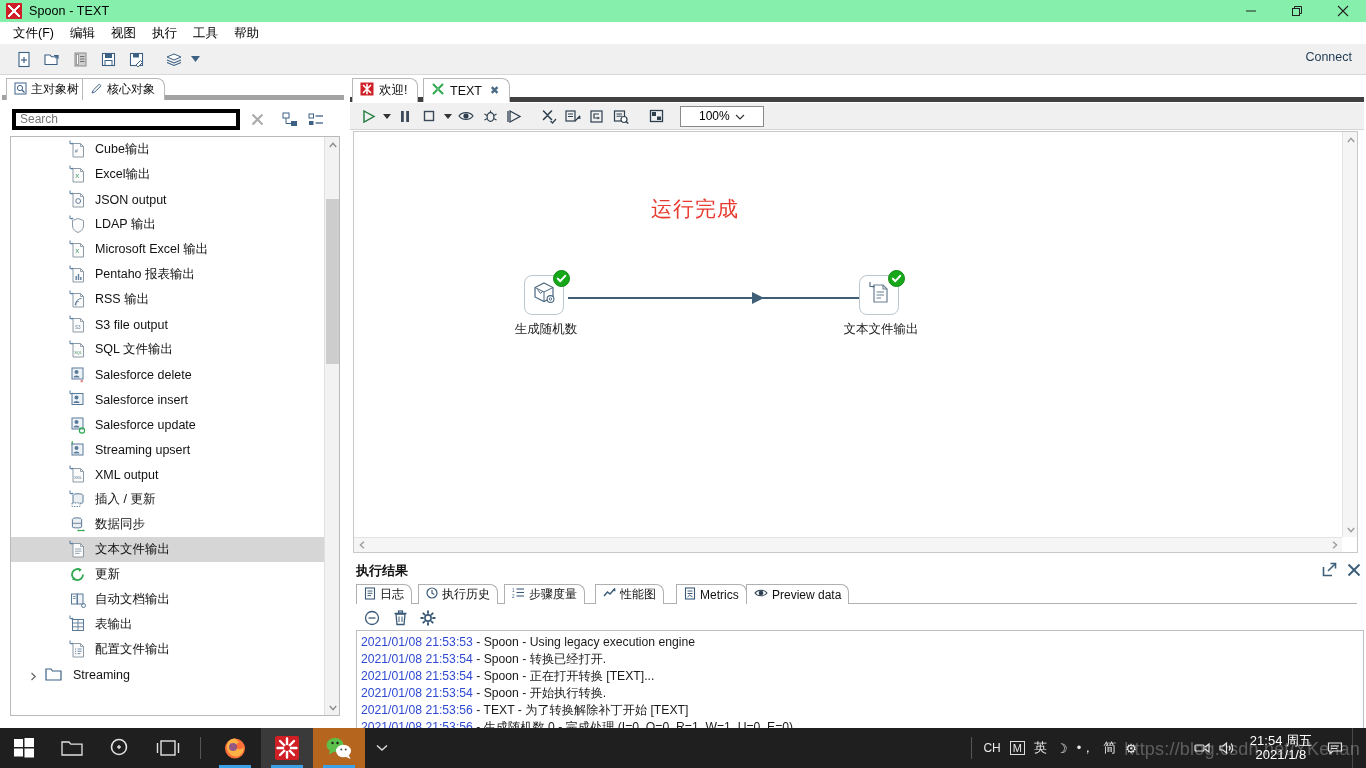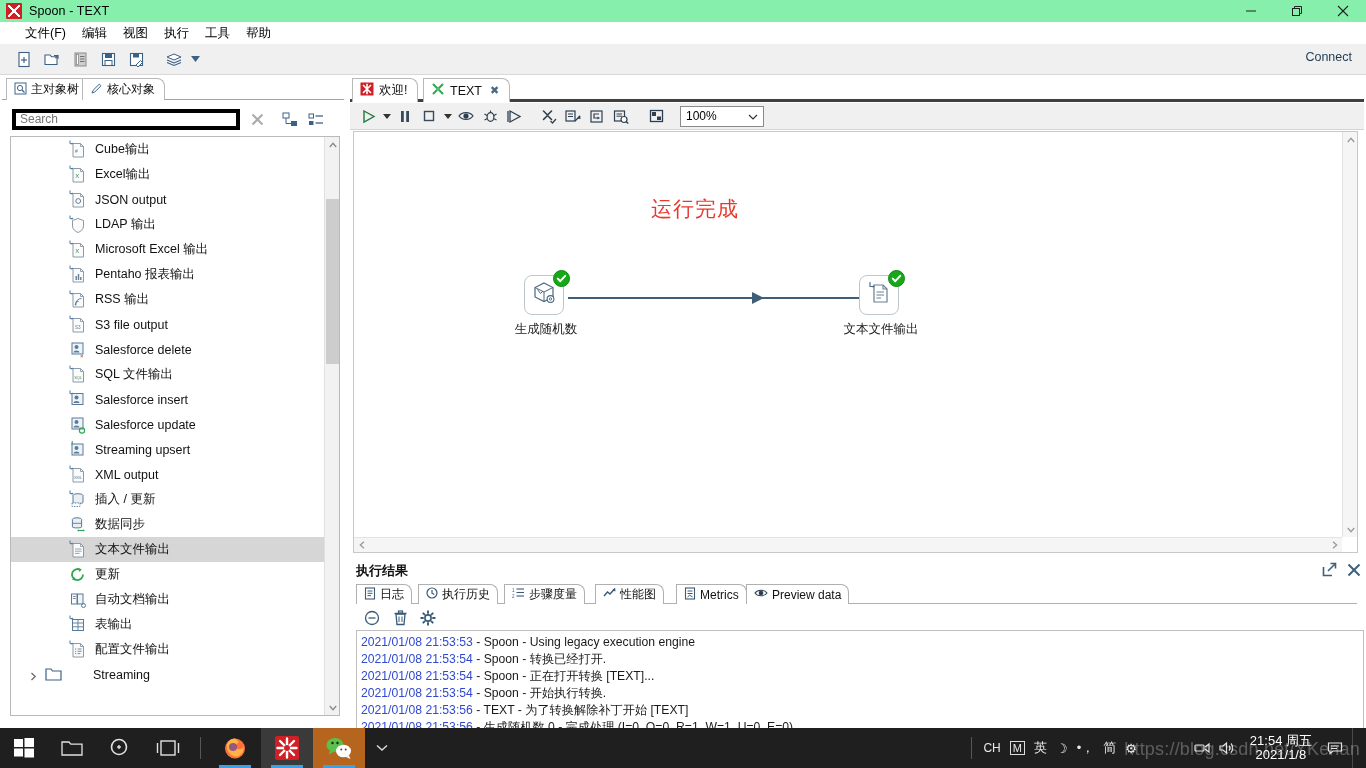--- a/index.html
+++ b/index.html
@@ -45,21 +45,21 @@
   .win-btn {
     width: 46px; height: 22px; display: flex; align-items: center; justify-content: center;
     font-size: 12px; color: #222;
   }
   .win-btn svg { display: block; }
 
   
   .menubar {
     position: absolute; top: 22px; left: 0; width: 1366px; height: 22px;
     background: #ffffff;
-    display: flex; align-items: flex-end; padding-left: 17px;
+    display: flex; align-items: flex-end; padding-left: 5px;
   }
   .menu-item {
     font-size: 12.5px; color: #000; padding: 2px 8px; white-space: nowrap;
   }
 
   
   .maintoolbar {
     position: absolute; top: 44px; left: 0; width: 1366px; height: 31px;
     background: #f0f0f0;
     border-bottom: 1px solid #d8d8d8;
@@ -77,21 +77,21 @@
     font-size: 12.5px; color: #1f3b54;
   }
 
   
   .leftpanel {
     position: absolute; left: 2px; top: 78px; width: 342px; height: 653px;
     background: #ffffff;
   }
   .tabstrip {
     position: relative; height: 22px; width: 342px;
-    border-bottom: 1px solid #a3a3a3;
+    border-bottom: 5px solid #a3a3a3;
   }
   .ltab {
     position: absolute; top: 0; height: 22px;
     display: flex; align-items: center; gap: 4px;
     padding: 0 9px 0 7px;
     font-size: 12px; color: #111;
     border: 1px solid #b8b8b8; border-bottom: none;
     background: #ffffff;
     white-space: nowrap;
   }
@@ -133,21 +133,21 @@
     font-size: 12.5px; color: #111; white-space: nowrap;
   }
   .tree-row.selected { background: #d6d6d6; }
   .tree-row .ticon {
     position: absolute; left: 58px; top: 3px;
     width: 18px; height: 19px;
   }
   .tree-row .tlabel { margin-left: 26px; }
   .tree-row.folder { padding-left: 18px; }
   .tree-row.folder .ticon { left: 34px; top: 5px; width: 17px; height: 15px; }
-  .tree-row.folder .tlabel { margin-left: 64px; }
+  .tree-row.folder .tlabel { margin-left: 44px; }
   .tw-arrow {
     position: absolute; left: 18px; top: 8px;
     width: 9px; height: 9px;
   }
   .tree-vscroll {
     position: absolute; right: 0; top: 0; width: 15px; bottom: 0;
     background: #f2f2f2; border-left: 1px solid #e0e0e0;
   }
   .sc-arrow {
     width: 15px; height: 15px; display: flex; align-items: center; justify-content: center;
@@ -157,21 +157,21 @@
     position: absolute; left: 1px; width: 13px; background: #cdcdcd;
   }
 
   
   .rightarea {
     position: absolute; left: 350px; top: 78px; width: 1014px; height: 653px;
     background: #ffffff;
   }
   .ctabstrip {
     position: relative; height: 24px; width: 1014px;
-    border-bottom: 3px solid #404040;
+    border-bottom: 5px solid #404040;
   }
   .ctab {
     position: absolute; top: 0; height: 24px;
     display: flex; align-items: center; gap: 5px;
     padding: 0 10px 0 7px;
     font-size: 12.5px; color: #111;
     border: 1px solid #b8b8b8; border-bottom: none;
     background: #fff; white-space: nowrap;
   }
   .ctab.active { font-weight: normal; }
@@ -182,21 +182,21 @@
     background: #f0f0f0; border-bottom: 1px solid #d4d4d4;
     display: flex; align-items: center; padding-left: 6px;
   }
   .ct-btn { width: 24px; height: 24px; display: flex; align-items: center; justify-content: center; }
   .ct-caret { width: 13px; height: 24px; display: flex; align-items: center; justify-content: center; }
   .ct-sep { width: 11px; }
   .zoomsel {
     margin-left: 12px; width: 84px; height: 21px;
     border: 1px solid #8a8a8a; background: #fff;
     display: flex; align-items: center; justify-content: space-between;
-    padding: 0 5px; font-size: 12px; color: #000;
+    padding: 0 18px; font-size: 12px; color: #000;
   }
 
   .canvas {
     position: absolute; top: 53px; left: 3px; width: 1005px; height: 422px;
     background: #ffffff; border: 1px solid #c8c8c8;
     overflow: hidden;
   }
   .canvas-inner { position: absolute; inset: 0 16px 16px 0; }
   .run-status {
     position: absolute; left: 297px; top: 63px;
@@ -528,36 +528,36 @@
                 <path d="M1 0.5 L1 3.6 L3.6 3.6" fill="none" stroke="#4a7aa5" stroke-width="1"></path>
                 <polygon points="3.2,2.6 4.6,4.1 2.4,4.6" fill="#4a7aa5"></polygon>
                 <path d="M4 3.5 L11.5 3.5 L14.5 6.5 L14.5 17 L4 17 Z" fill="#fbfbfb" stroke="#8b9aa6" stroke-width="1"></path>
                 <path d="M11.5 3.5 L11.5 6.5 L14.5 6.5" fill="none" stroke="#8b9aa6" stroke-width="0.9"></path>
                 <text x="6" y="13.5" font-size="4.6" fill="#5f7f9a" font-family="sans-serif">S3</text>
               </svg></span>
             <span class="tlabel">S3 file output</span>
           </div>
           <div class="tree-row">
             <span class="ticon"><svg width="18" height="19" viewBox="0 0 18 19">
+                <path d="M1 0.5 L1 3.6 L3.6 3.6" fill="none" stroke="#4a7aa5" stroke-width="1"></path>
+                <polygon points="3.2,2.6 4.6,4.1 2.4,4.6" fill="#4a7aa5"></polygon>
+                <path d="M4 3.5 L11.5 3.5 L14.5 6.5 L14.5 17 L4 17 Z" fill="#fbfbfb" stroke="#8b9aa6" stroke-width="1"></path>
+                <path d="M11.5 3.5 L11.5 6.5 L14.5 6.5" fill="none" stroke="#8b9aa6" stroke-width="0.9"></path>
+                <text x="5.2" y="13.5" font-size="4" fill="#3f8f5f" font-family="sans-serif">SQL</text>
+              </svg></span>
+            <span class="tlabel">SQL 文件输出</span>
+          </div>
+          <div class="tree-row">
+            <span class="ticon"><svg width="18" height="19" viewBox="0 0 18 19">
                 <rect x="3" y="3" width="11" height="11" fill="#eef3f8" stroke="#5a7a99" stroke-width="1"></rect>
                 <circle cx="7.5" cy="7" r="2" fill="#5a7a99"></circle>
                 <path d="M4.5 12.5 C4.5 9.8, 10.5 9.8, 10.5 12.5 Z" fill="#5a7a99"></path>
                 <text x="11" y="18" font-size="6" fill="#cc2222" font-family="sans-serif">×</text>
               </svg></span>
             <span class="tlabel">Salesforce delete</span>
-          </div>
-          <div class="tree-row">
-            <span class="ticon"><svg width="18" height="19" viewBox="0 0 18 19">
-                <path d="M1 0.5 L1 3.6 L3.6 3.6" fill="none" stroke="#4a7aa5" stroke-width="1"></path>
-                <polygon points="3.2,2.6 4.6,4.1 2.4,4.6" fill="#4a7aa5"></polygon>
-                <path d="M4 3.5 L11.5 3.5 L14.5 6.5 L14.5 17 L4 17 Z" fill="#fbfbfb" stroke="#8b9aa6" stroke-width="1"></path>
-                <path d="M11.5 3.5 L11.5 6.5 L14.5 6.5" fill="none" stroke="#8b9aa6" stroke-width="0.9"></path>
-                <text x="5.2" y="13.5" font-size="4" fill="#3f8f5f" font-family="sans-serif">SQL</text>
-              </svg></span>
-            <span class="tlabel">SQL 文件输出</span>
           </div>
           <div class="tree-row">
             <span class="ticon"><svg width="18" height="19" viewBox="0 0 18 19">
                 <path d="M1 0.5 L1 3.6 L3.6 3.6" fill="none" stroke="#4a7aa5" stroke-width="1"></path>
                 <polygon points="3.2,2.6 4.6,4.1 2.4,4.6" fill="#4a7aa5"></polygon>
                 <rect x="3" y="3.5" width="11" height="11" fill="#eef3f8" stroke="#5a7a99" stroke-width="1"></rect>
                 <circle cx="7.5" cy="7.5" r="2" fill="#5a7a99"></circle>
                 <path d="M4.5 13 C4.5 10.3, 10.5 10.3, 10.5 13 Z" fill="#5a7a99"></path>
               </svg></span>
             <span class="tlabel">Salesforce insert</span>

